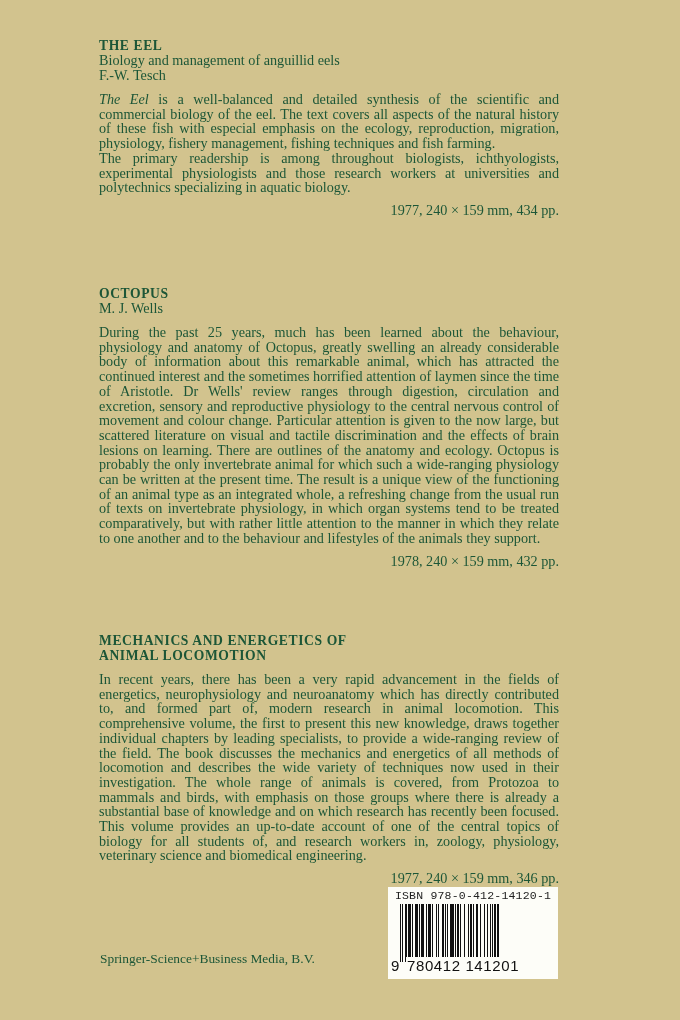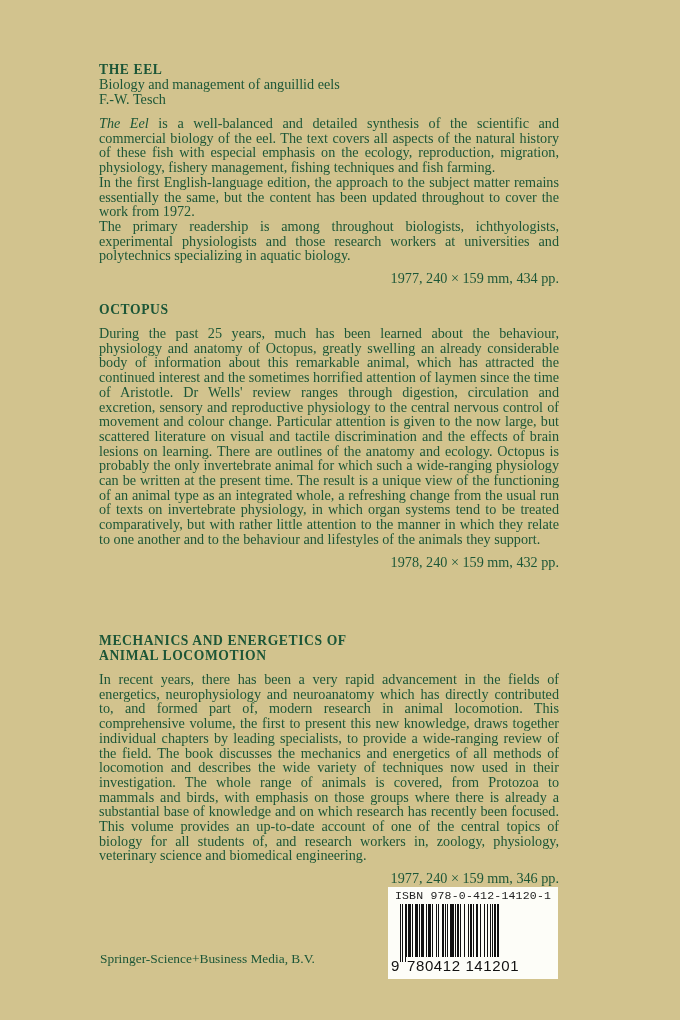--- a/index.html
+++ b/index.html
@@ -17,22 +17,22 @@
     font-weight: bold; font-size: 13.6px; line-height: 15px;
     letter-spacing: 0.6px; margin: 0;
   }
   .subtitle, .author { font-size: 14.2px; line-height: 15px; margin: 0; }
   .desc {
     font-size: 14.2px; line-height: 14.7px;
     text-align: justify; margin: 9px 0 0 0;
   }
   .desc p { margin: 0; text-align: justify; }
   .meta { font-size: 14.2px; line-height: 15px; margin: 8px 0 0 0; text-align: right; }
-  .entry-octopus { position: absolute; top: 264px; left: 0; width: 460px; }
-  .entry-eel { position: absolute; top: 0; left: 0; width: 460px; margin-top: 24px; }
+  .entry-octopus { position: absolute; top: 248px; left: 0; width: 460px; }
+  .entry-eel { position: absolute; top: 0; left: 0; width: 460px; }
   .entry-mech { position: absolute; top: 595px; left: 0; width: 460px; }
   .publisher {
     position: absolute; left: 100px; top: 951px;
     font-size: 13.4px; line-height: 15px;
   }
   .barcode {
     position: absolute; left: 388px; top: 887px;
     width: 170px; height: 92px; background: #fdfdf8;
   }
   .isbn-text {
@@ -57,28 +57,28 @@
 <body>
 
 <div class="page">
 
   <section class="entry entry-eel">
     <h2 class="title">THE EEL</h2>
     <div class="subtitle">Biology and management of anguillid eels</div>
     <div class="author">F.-W. Tesch</div>
     <div class="desc">
       <p><i>The Eel</i><span> is a well-balanced and detailed synthesis of the scientific and commercial biology of the eel. The text covers all aspects of the natural history of these fish with especial emphasis on the ecology, reproduction, migration, physiology, fishery management, fishing techniques and fish farming.</span></p>
-      <p>In the first English-language edition, the approach to the subject matter remains essentially the same, but the content has been updated throughout to cover the work from 1972.</p>
       <p>The primary readership is among throughout biologists, ichthyologists, experimental physiologists and those research workers at universities and polytechnics specializing in aquatic biology.</p>
     </div>
     <div class="meta">1977, 240 × 159 mm, 434 pp.</div>
   </section>
 
   <section class="entry entry-octopus">
     <h2 class="title">OCTOPUS</h2>
+    <div class="author">M. J. Wells</div>
     <div class="desc">
       <p>During the past 25 years, much has been learned about the behaviour, physiology and anatomy of Octopus, greatly swelling an already considerable body of information about this remarkable animal, which has attracted the continued interest and the sometimes horrified attention of laymen since the time of Aristotle. Dr Wells' review ranges through digestion, circulation and excretion, sensory and reproductive physiology to the central nervous control of movement and colour change. Particular attention is given to the now large, but scattered literature on visual and tactile discrimination and the effects of brain lesions on learning. There are outlines of the anatomy and ecology. Octopus is probably the only invertebrate animal for which such a wide-ranging physiology can be written at the present time. The result is a unique view of the functioning of an animal type as an integrated whole, a refreshing change from the usual run of texts on invertebrate physiology, in which organ systems tend to be treated comparatively, but with rather little attention to the manner in which they relate to one another and to the behaviour and lifestyles of the animals they support.</p>
     </div>
     <div class="meta">1978, 240 × 159 mm, 432 pp.</div>
   </section>
 
   <section class="entry entry-mech">
     <h2 class="title"><span>MECHANICS AND ENERGETICS OF</span><br><span>ANIMAL LOCOMOTION</span></h2>
     <div class="desc">
       <p>In recent years, there has been a very rapid advancement in the fields of energetics, neurophysiology and neuroanatomy which has directly contributed to, and formed part of, modern research in animal locomotion. This comprehensive volume, the first to present this new knowledge, draws together individual chapters by leading specialists, to provide a wide-ranging review of the field. The book discusses the mechanics and energetics of all methods of locomotion and describes the wide variety of techniques now used in their investigation. The whole range of animals is covered, from Protozoa to mammals and birds, with emphasis on those groups where there is already a substantial base of knowledge and on which research has recently been focused. This volume provides an up-to-date account of one of the central topics of biology for all students of, and research workers in, zoology, physiology, veterinary science and biomedical engineering.</p>

